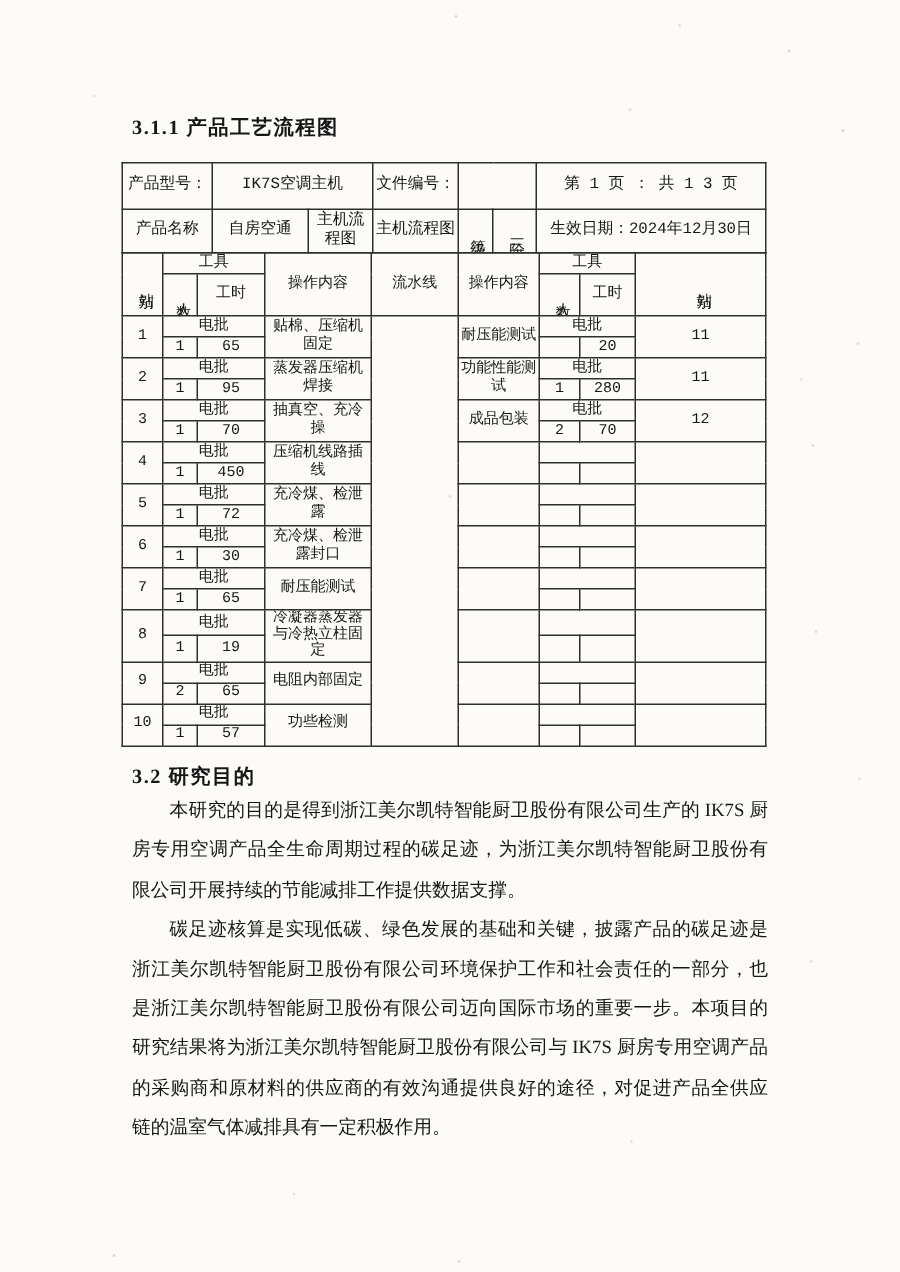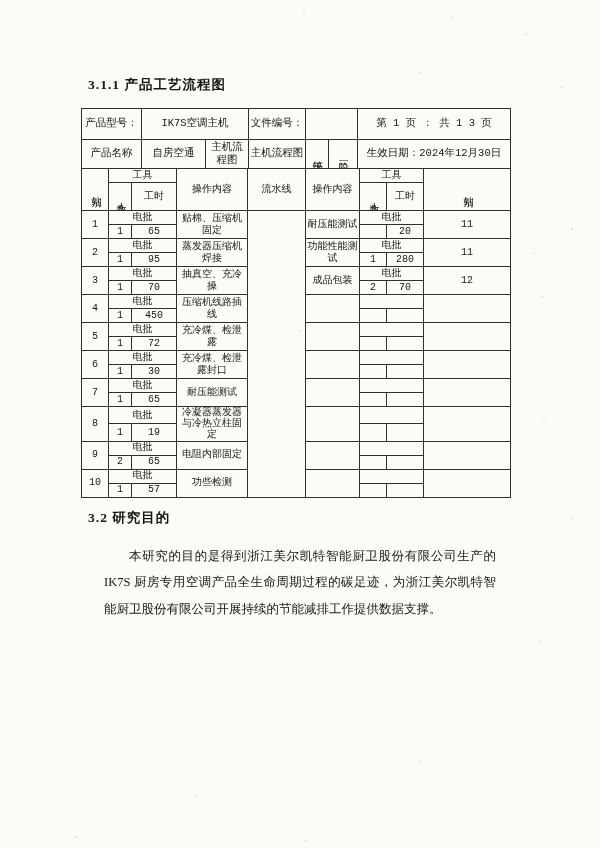--- a/index.html
+++ b/index.html
@@ -61,21 +61,21 @@
     writing-mode:vertical-rl;text-orientation:upright;
     letter-spacing:2px;line-height:1;
   }
   .op-cell{font-size:10px;}
   
   .purpose{
     position:absolute;left:88px;top:527px;width:424px;
     font-size:12.5px;line-height:26.4px;
     text-align:justify;
   }
-  .purpose p{margin:16px;text-indent:2em;}
+  .purpose p{margin:0;text-indent:2em;}
 </style>
 </head>
 <body>
 
 <div class="page">
   <div class="speckles"></div>
 
   <div class="h-title" id="title-process">3.1.1 产品工艺流程图</div>
 
   <div class="tables">
@@ -282,14 +282,15 @@
             <td></td>
           </tr>
         </tbody>
     </table>
   </div>
 
   <div class="h-title" id="title-purpose">3.2 研究目的</div>
 
   <div class="purpose">
     <p>本研究的目的是得到浙江美尔凯特智能厨卫股份有限公司生产的 IK7S 厨房专用空调产品全生命周期过程的碳足迹，为浙江美尔凯特智能厨卫股份有限公司开展持续的节能减排工作提供数据支撑。</p>
+    <p>碳足迹核算是实现低碳、绿色发展的基础和关键，披露产品的碳足迹是浙江美尔凯特智能厨卫股份有限公司环境保护工作和社会责任的一部分，也是浙江美尔凯特智能厨卫股份有限公司迈向国际市场的重要一步。本项目的研究结果将为浙江美尔凯特智能厨卫股份有限公司与 IK7S 厨房专用空调产品的采购商和原材料的供应商的有效沟通提供良好的途径，对促进产品全供应链的温室气体减排具有一定积极作用。</p>
   </div>
 </div>
 
 </body></html>

